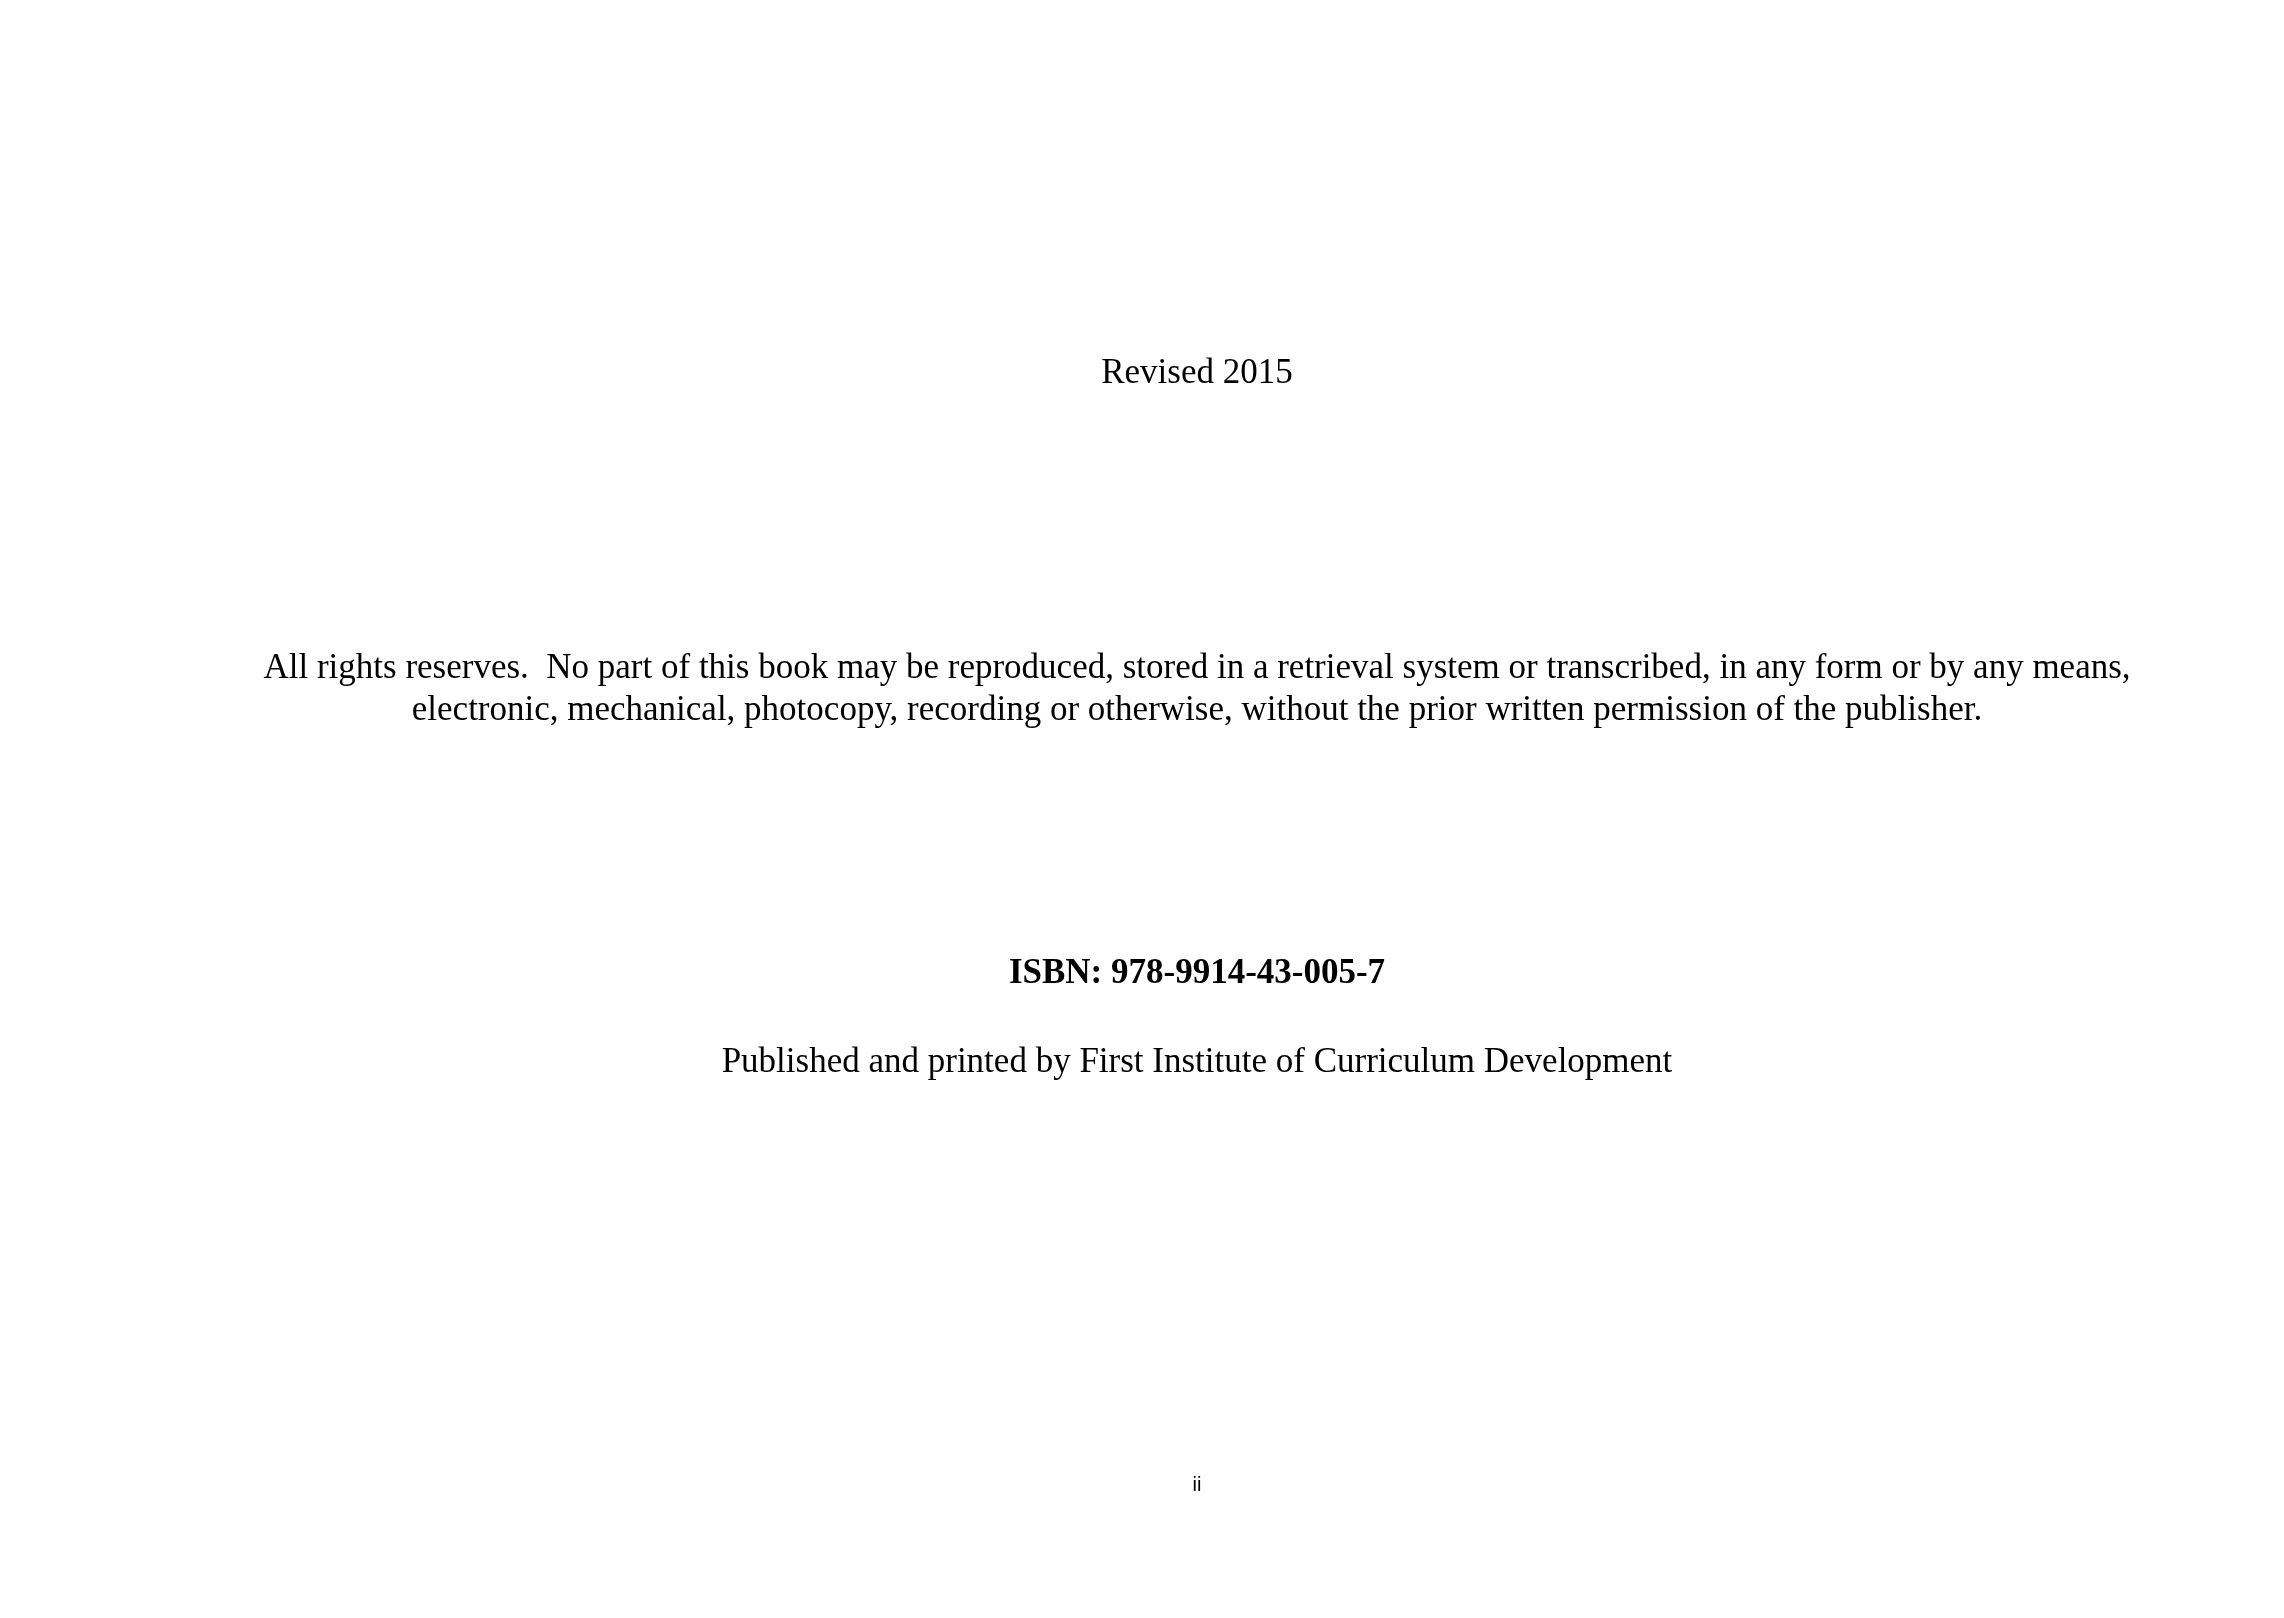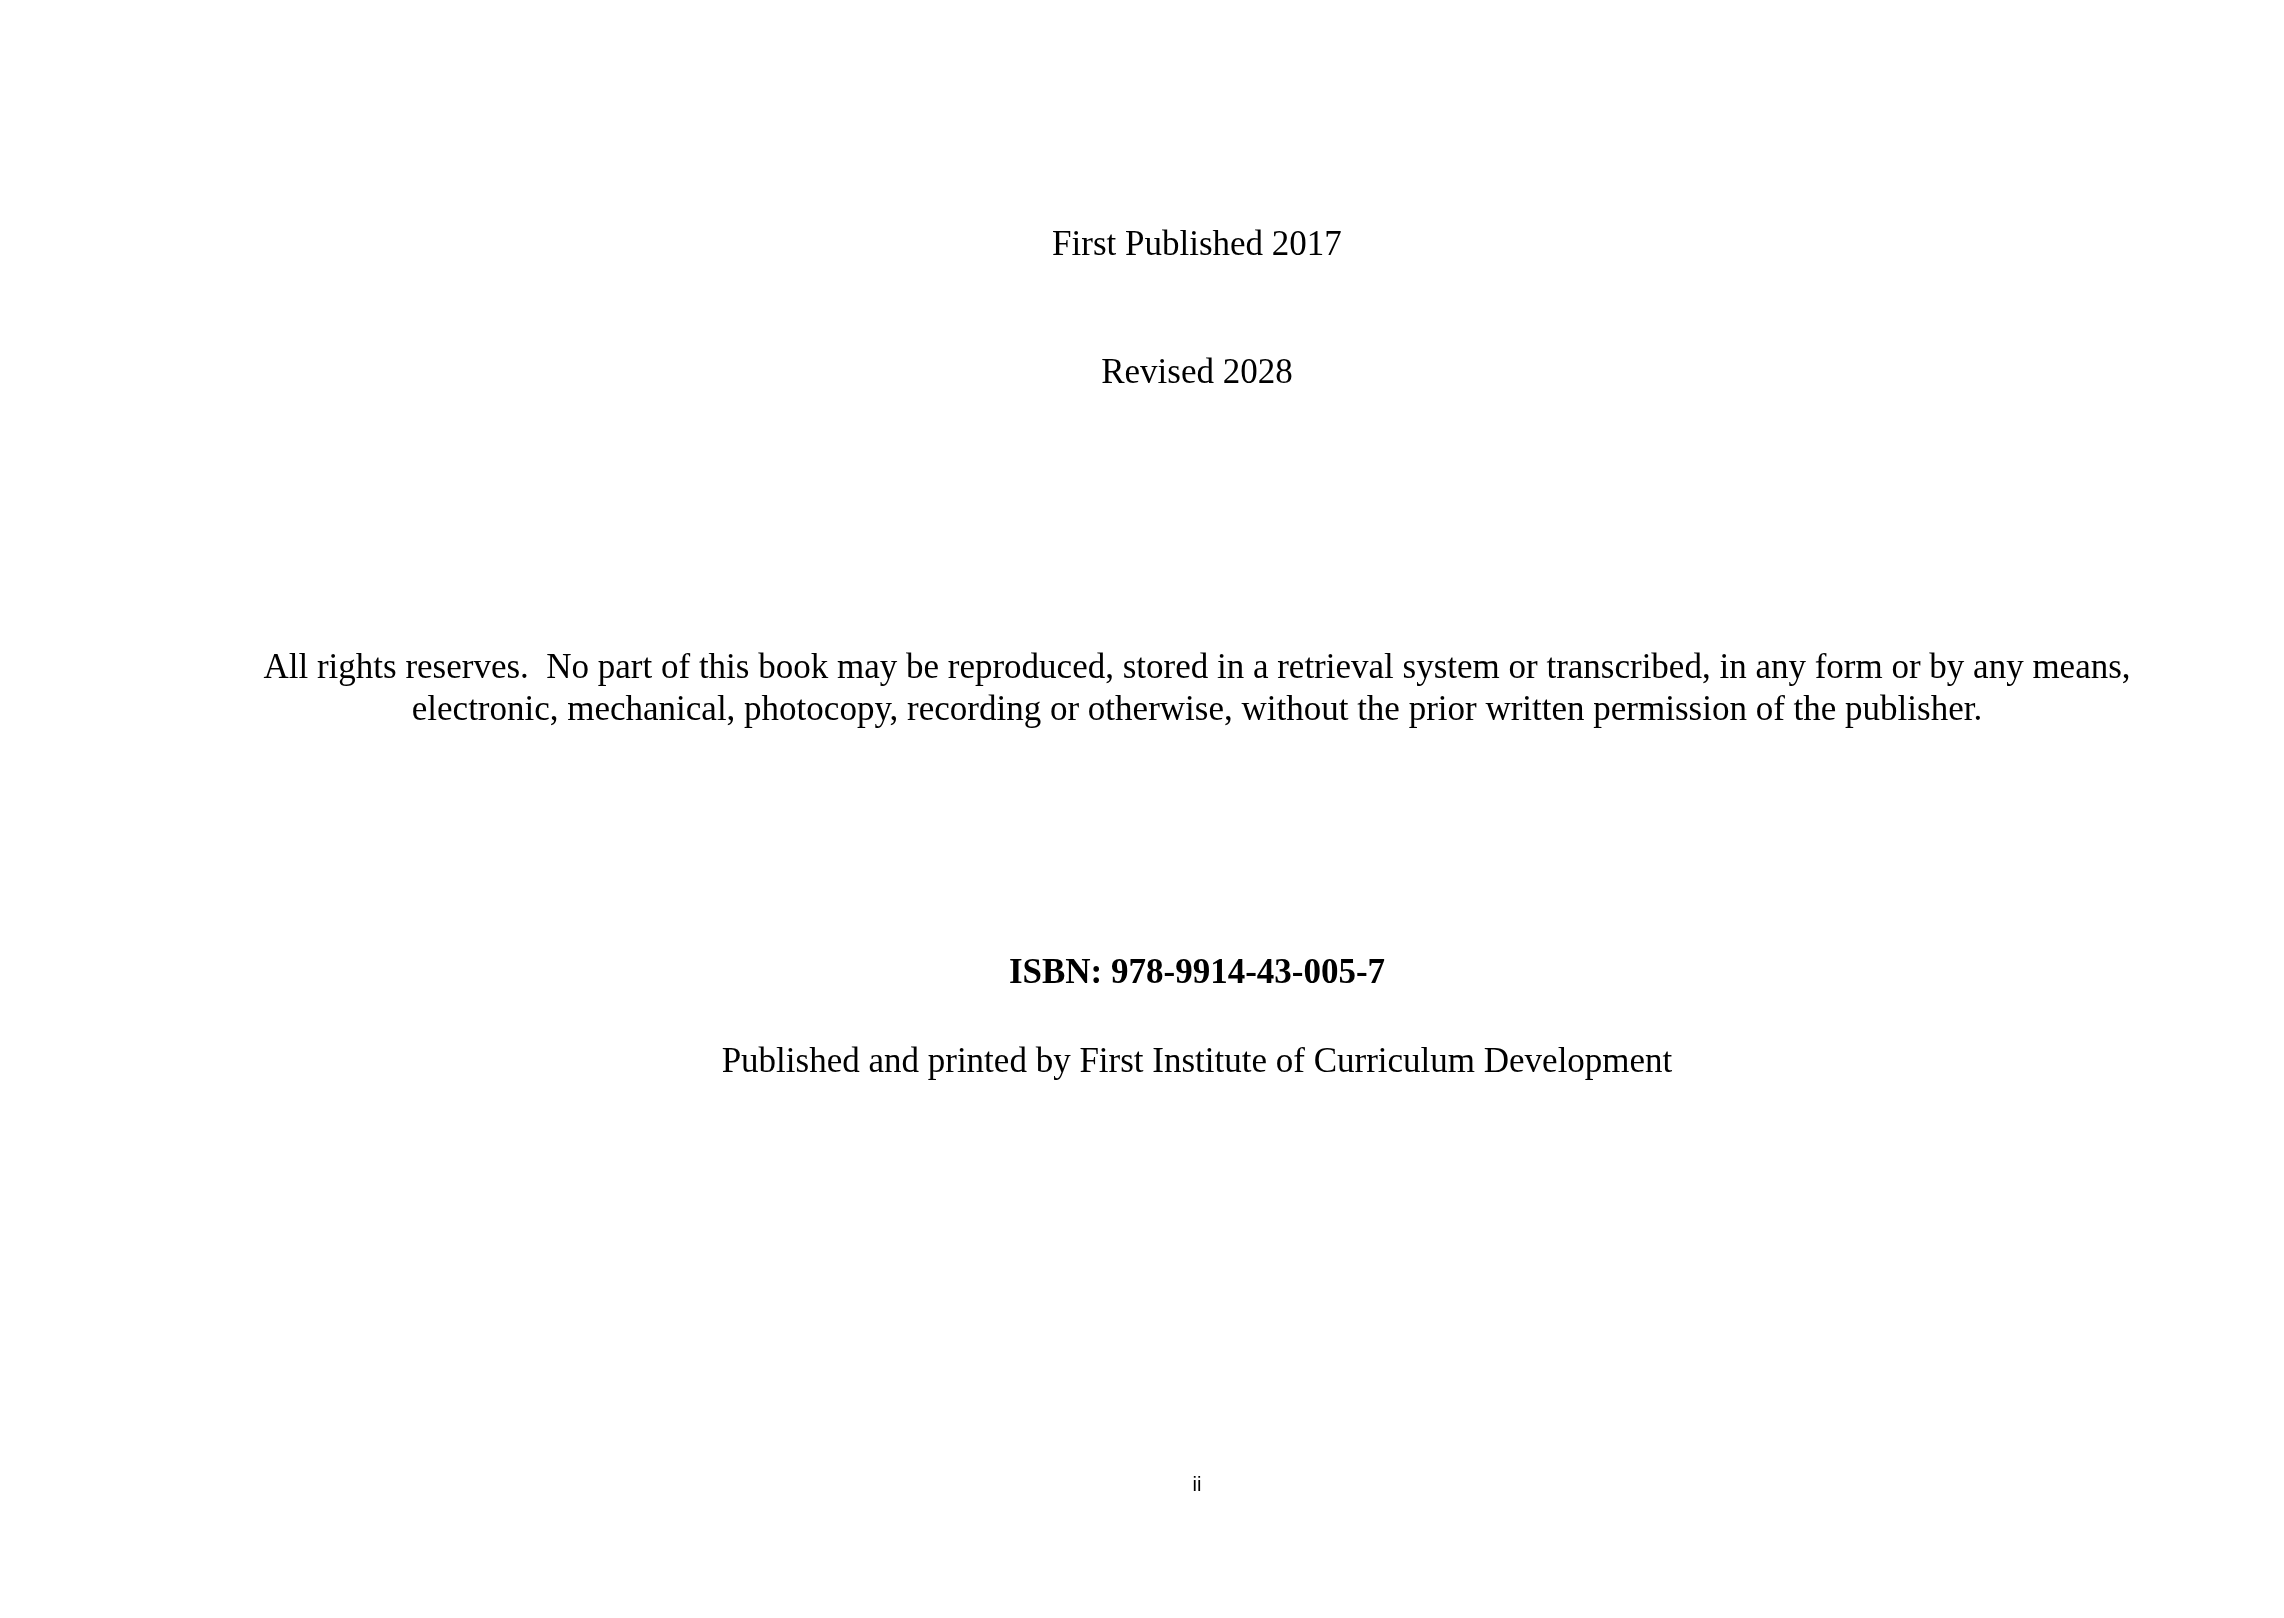--- a/index.html
+++ b/index.html
@@ -34,23 +34,22 @@
     font-family: "Liberation Sans", "DejaVu Sans", sans-serif;
     font-size: 20px;
     line-height: 35px;
   }
 </style>
 </head>
 <body>
 
 <div class="page">
 
-  <div class="text-column pos-published">First Published 2017</div>
 
-  <div class="text-column pos-revised">Revised 2028</div>
+  <div class="text-column pos-revised">Revised 2015</div>
 
   <div class="text-column pos-rights">All rights reserves.&nbsp; No part of this book may be reproduced, stored in a retrieval system or transcribed, in any form or by any means, electronic, mechanical, photocopy, recording or otherwise, without the prior written permission of the publisher.</div>
 
   <div class="text-column pos-isbn">ISBN: 978-9914-43-005-7</div>
 
   <div class="text-column pos-publisher">Published and printed by First Institute of Curriculum Development</div>
 
   <div class="text-column pos-page-number">ii</div>
 
 </div>

